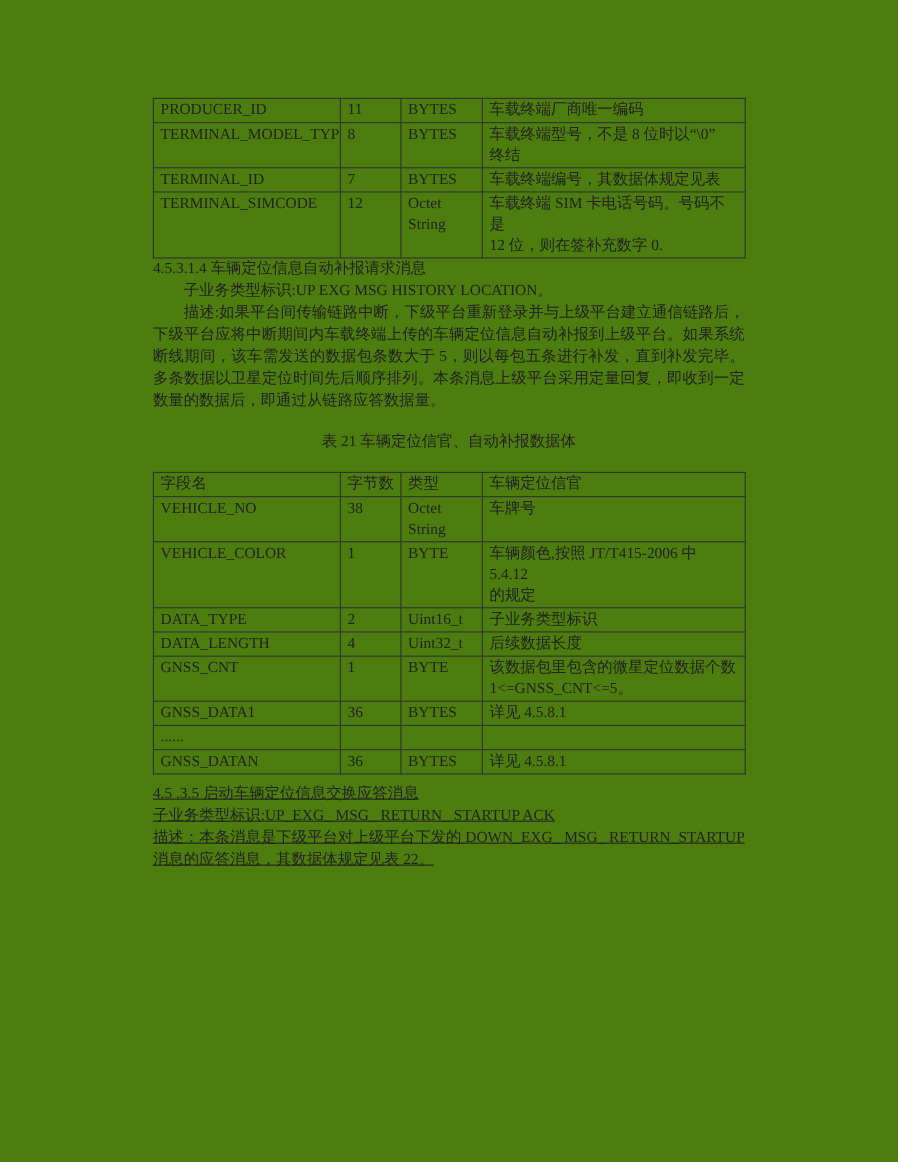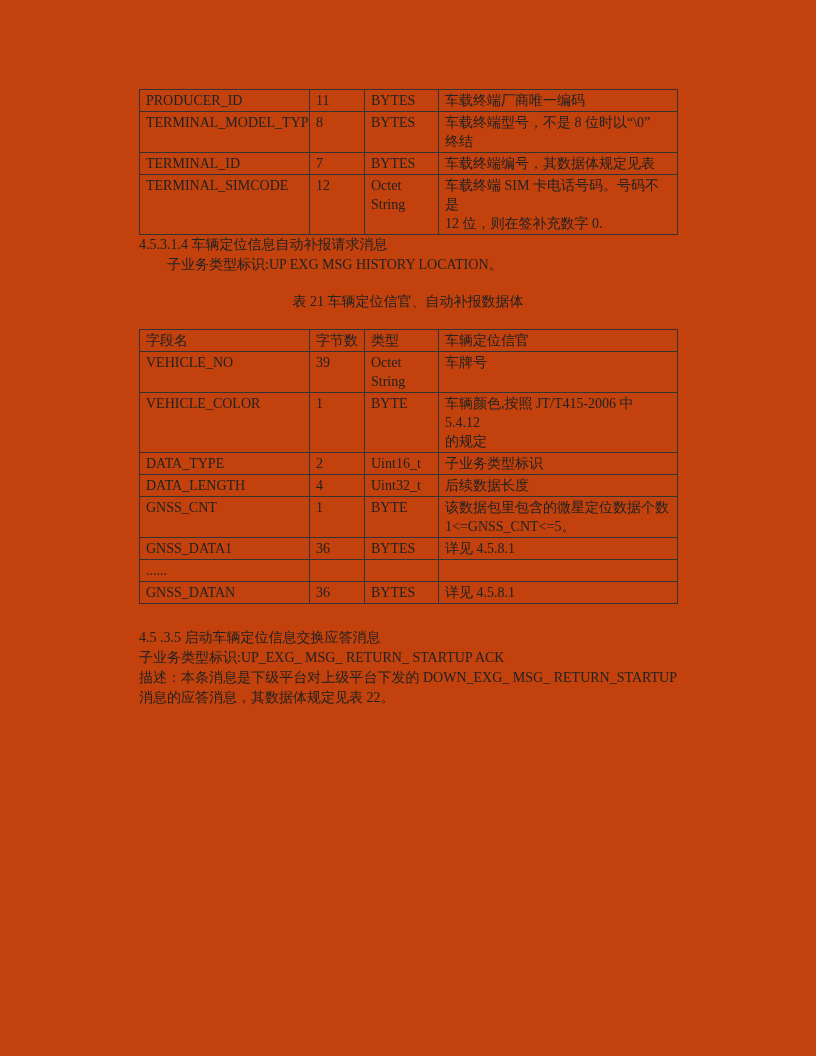--- a/index.html
+++ b/index.html
@@ -6,21 +6,21 @@
   html, body { margin: 0; padding: 0; }
   body {
     width: 816px; height: 1056px;
     background: #ffffff;
     font-family: "Liberation Serif", "DejaVu Serif", serif;
     color: #222222;
   }
   .page {
     position: relative;
     width: 816px; height: 1056px;
-    background: #c2410c;
+    background: #4d7c0f;
     overflow: hidden;
   }
   .content {
     position: absolute;
     left: 139px; top: 89px;
     width: 538px;
     font-size: 14px;
     line-height: 20px;
   }
   table.doc-table {
@@ -38,21 +38,21 @@
     font-weight: normal;
     white-space: pre-line;
     overflow: hidden;
   }
   table.doc-table th { text-align: left; }
   .sec-heading { margin-top: 16px; }
   .indent { text-indent: 2em; }
   .para { text-align: justify; text-indent: 2em; margin: 0; }
   .para-flush { text-align: justify; margin: 0; }
   .table-caption { text-align: center; margin: 17px; }
-  .sect2 { margin-top: 24px; }
+  .sect2 { margin-top: 8px; text-decoration: underline; }
   .line { margin: 0; }
 </style>
 </head>
 <body>
 
 <div class="page">
   <div class="content">
 
     <table class="doc-table">
       <colgroup>
@@ -87,41 +87,42 @@
           <td>Octet
 String</td>
           <td>车载终端 SIM 卡电话号码。号码不是
 12 位，则在签补充数字 0.</td>
         </tr>
       </tbody>
     </table>
 
     <div class="sec-heading line">4.5.3.1.4 车辆定位信息自动补报请求消息</div>
     <div class="line indent">子业务类型标识:UP EXG MSG HISTORY LOCATION。</div>
+    <p class="para">描述:如果平台间传输链路中断，下级平台重新登录并与上级平台建立通信链路后，下级平台应将中断期间内车载终端上传的车辆定位信息自动补报到上级平台。如果系统断线期间，该车需发送的数据包条数大于 5，则以每包五条进行补发，直到补发完毕。多条数据以卫星定位时间先后顺序排列。本条消息上级平台采用定量回复，即收到一定数量的数据后，即通过从链路应答数据量。</p>
 
     <div class="table-caption">表 21 车辆定位信官、自动补报数据体</div>
     <table class="doc-table">
       <colgroup>
           <col style="width:170px">
           <col style="width:55px">
           <col style="width:74px">
           <col style="width:239px">
         </colgroup>
       <thead>
         <tr>
           <th>字段名</th>
           <th>字节数</th>
           <th>类型</th>
           <th>车辆定位信官</th>
         </tr>
       </thead>
       <tbody>
         <tr>
           <td>VEHICLE_NO</td>
-          <td>39</td>
+          <td>38</td>
           <td>Octet
 String</td>
           <td>车牌号</td>
         </tr>
         <tr>
           <td>VEHICLE_COLOR</td>
           <td>1</td>
           <td>BYTE</td>
           <td>车辆颜色,按照 JT/T415-2006 中 5.4.12
 的规定</td>

